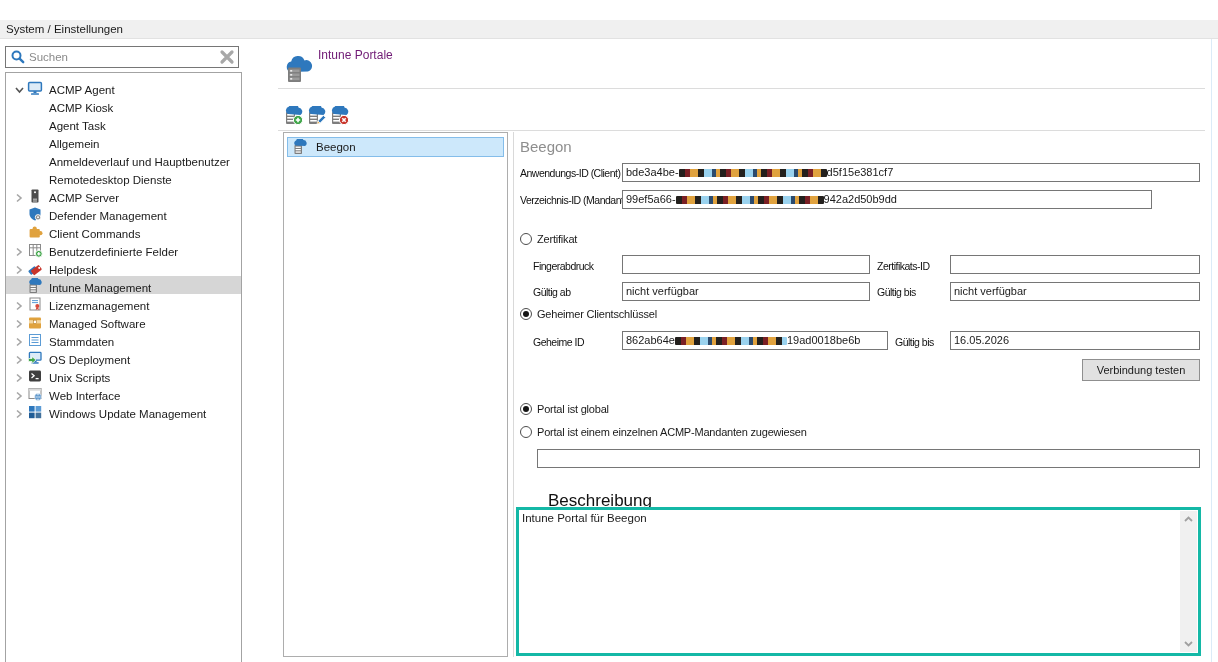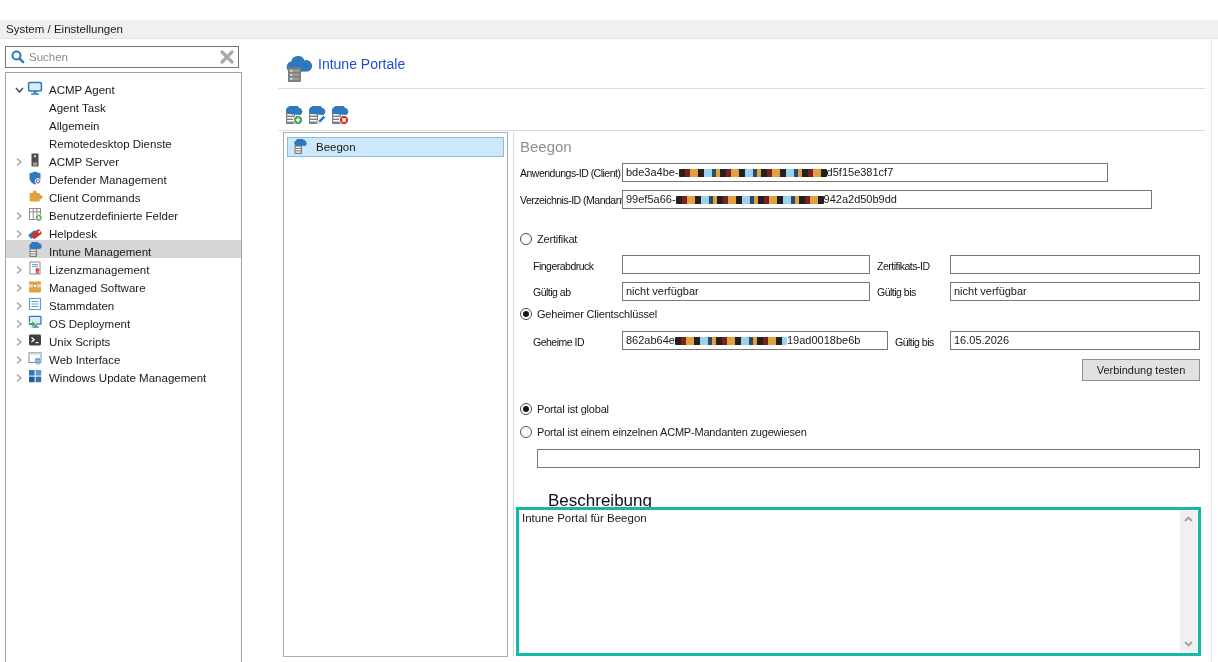--- a/index.html
+++ b/index.html
@@ -25,21 +25,21 @@
   .tree-row { position:relative; height:18px; display:flex; align-items:flex-end;
     font-size:11.5px; white-space:nowrap; padding-left:8px; cursor:default; }
   .tree-row.child { padding-left:43px; }
   .tree-row.selected { background:var(--tree_selection); }
   .tree-row .chev { width:13px; height:12px; flex:0 0 auto; display:inline-flex; align-items:center; }
   .tree-row .ticon { width:16px; height:16px; flex:0 0 auto; margin-right:6px; display:inline-flex; }
   .tree-row .tlabel { flex:0 0 auto; }
 
   
   .hdr-icon { position:absolute; left:284px; top:36px; width:30px; height:27px; }
-  .hdr-title { position:absolute; left:318px; top:36px; font-size:14px; color:#1d4ed8; }
+  .hdr-title { position:absolute; left:318px; top:28px; font-size:12px; color:#701a75; }
   .sep { position:absolute; left:278px; width:927px; height:1px; background:#dcdcdc; }
   .sep1 { top:68px; } .sep2 { top:110px; }
 
   
   .toolbtn { position:absolute; top:86px; width:21px; height:20px; cursor:pointer; }
 
   
   .listpanel { position:absolute; left:283px; top:112px; width:225px; height:525px;
     background:#fff; border:1px solid #adadad; }
   .list-row { margin:4px 3px 0 3px; height:20px; display:flex; align-items:center;
@@ -108,24 +108,30 @@
         <span class="ticon">
           <svg width="16" height="16" viewBox="0 0 16 16">
             <rect x="1.6" y="2.6" width="12.8" height="8.3" rx="1" fill="#ddebf7" stroke="#2e78bd" stroke-width="1.5"></rect>
             <rect x="6.5" y="11.2" width="3" height="1.8" fill="#2e78bd"></rect>
             <rect x="4" y="13.2" width="8" height="1.6" rx="0.6" fill="#2e78bd"></rect>
           </svg>
         </span>
         <span class="tlabel">ACMP Agent</span>
       </div>
       <div class="tree-row child">
+        <span class="tlabel">ACMP Kiosk</span>
+      </div>
+      <div class="tree-row child">
         <span class="tlabel">Agent Task</span>
       </div>
       <div class="tree-row child">
         <span class="tlabel">Allgemein</span>
+      </div>
+      <div class="tree-row child">
+        <span class="tlabel">Anmeldeverlauf und Hauptbenutzer</span>
       </div>
       <div class="tree-row child">
         <span class="tlabel">Remotedesktop Dienste</span>
       </div>
       <div class="tree-row">
         <span class="chev">
           <svg width="10" height="12" viewBox="0 0 10 12">
             <polyline points="3,2.5 7,6 3,9.5" fill="none" stroke="#a6a6a6" stroke-width="1.6"></polyline>
           </svg>
         </span>
@@ -388,21 +394,21 @@
         </svg>
       </span>
       <span>Beegon</span>
     </div>
   </div>
   <div class="vdivider"></div>
 
   <div class="form-title">Beegon</div>
 
   <div class="flabel" style="left:520px; top:147px">Anwendungs-ID (Client)</div>
-  <div class="finput" style="left:622px; top:143px; width:486px"><span>bde3a4be-</span><span class="scribble" style="width:148px"></span><span>d5f15e381cf7</span></div>
+  <div class="finput" style="left:622px; top:143px; width:578px"><span>bde3a4be-</span><span class="scribble" style="width:148px"></span><span>d5f15e381cf7</span></div>
 
   <div class="flabel" style="left:520px; top:174px">Verzeichnis-ID (Mandant)</div>
   <div class="finput" style="left:622px; top:170px; width:530px"><span>99ef5a66-</span><span class="scribble" style="width:148px"></span><span>942a2d50b9dd</span></div>
 
   <div class="radio-row" style="left:520px; top:213px">
     <span class="radio"></span>
     <span class="radio-label">Zertifikat</span>
   </div>
 
   <div class="flabel" style="left:533px; top:240px">Fingerabdruck</div>

